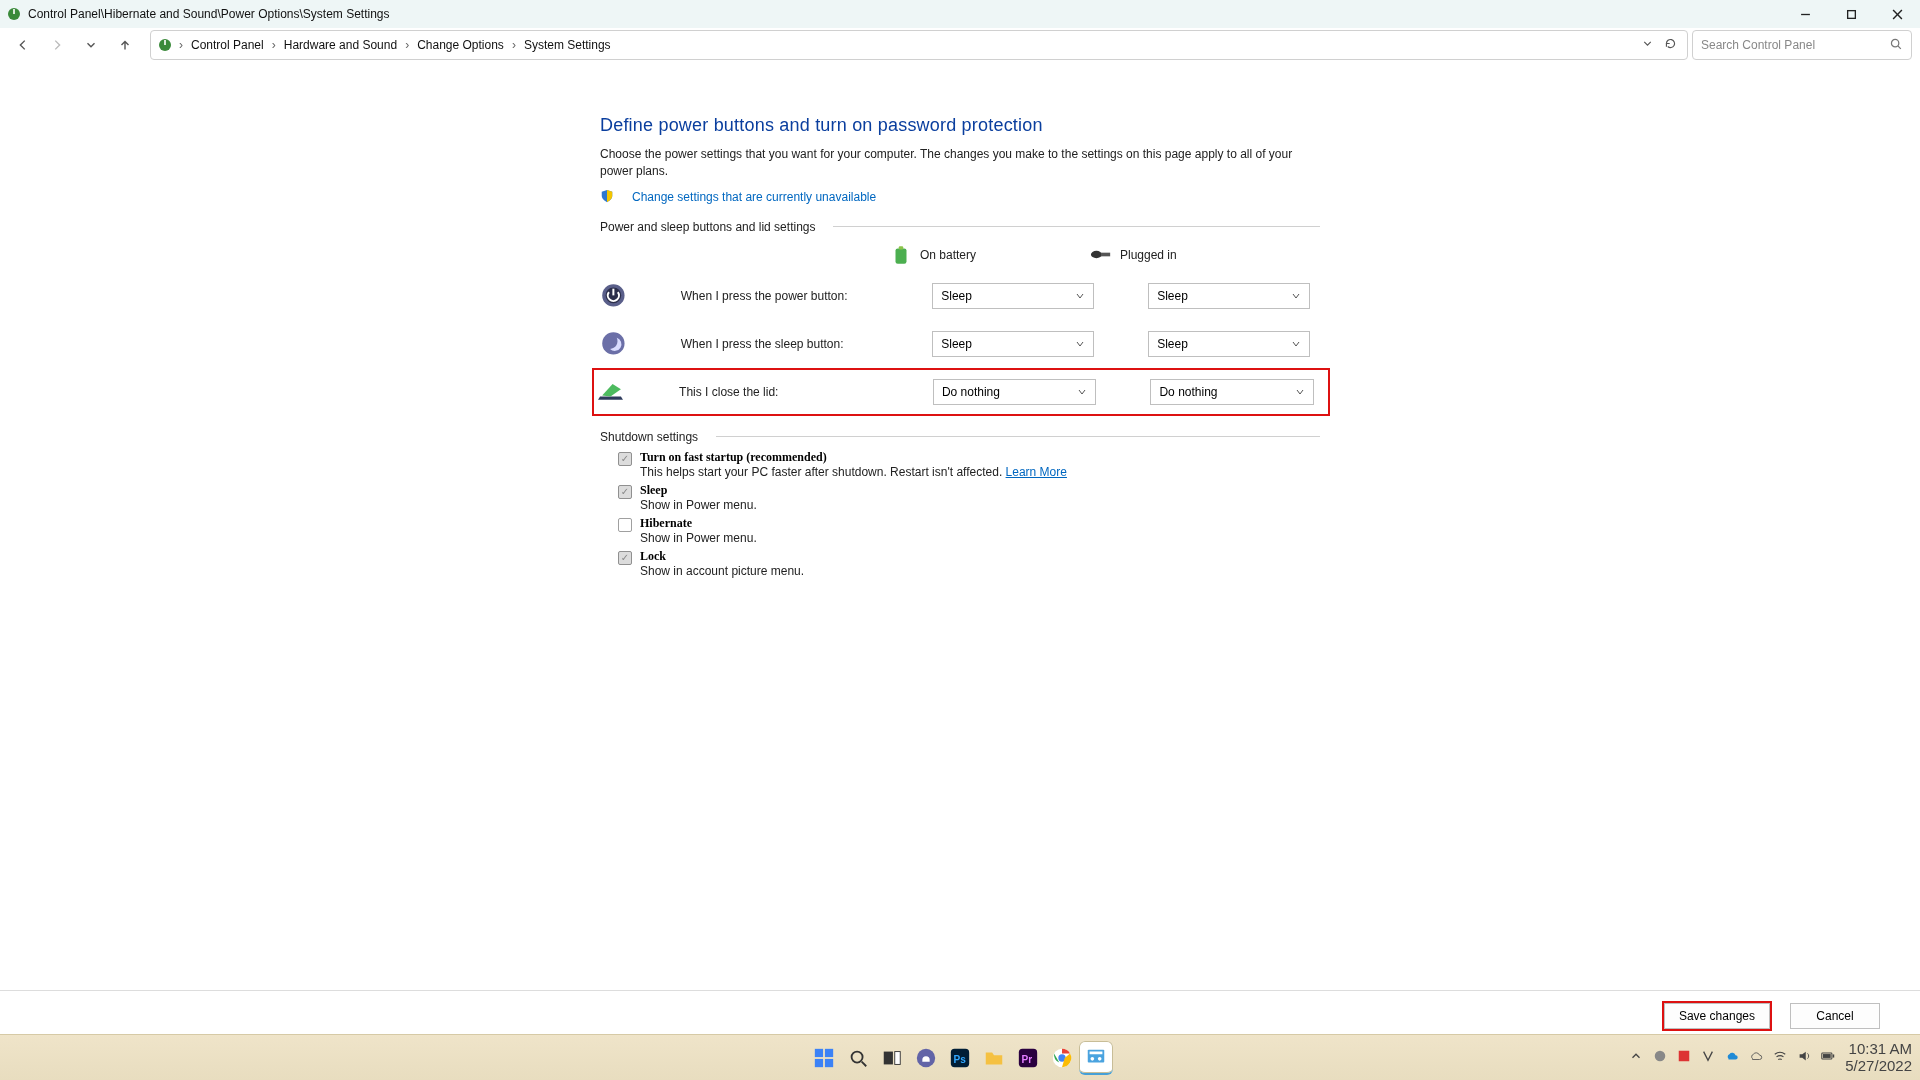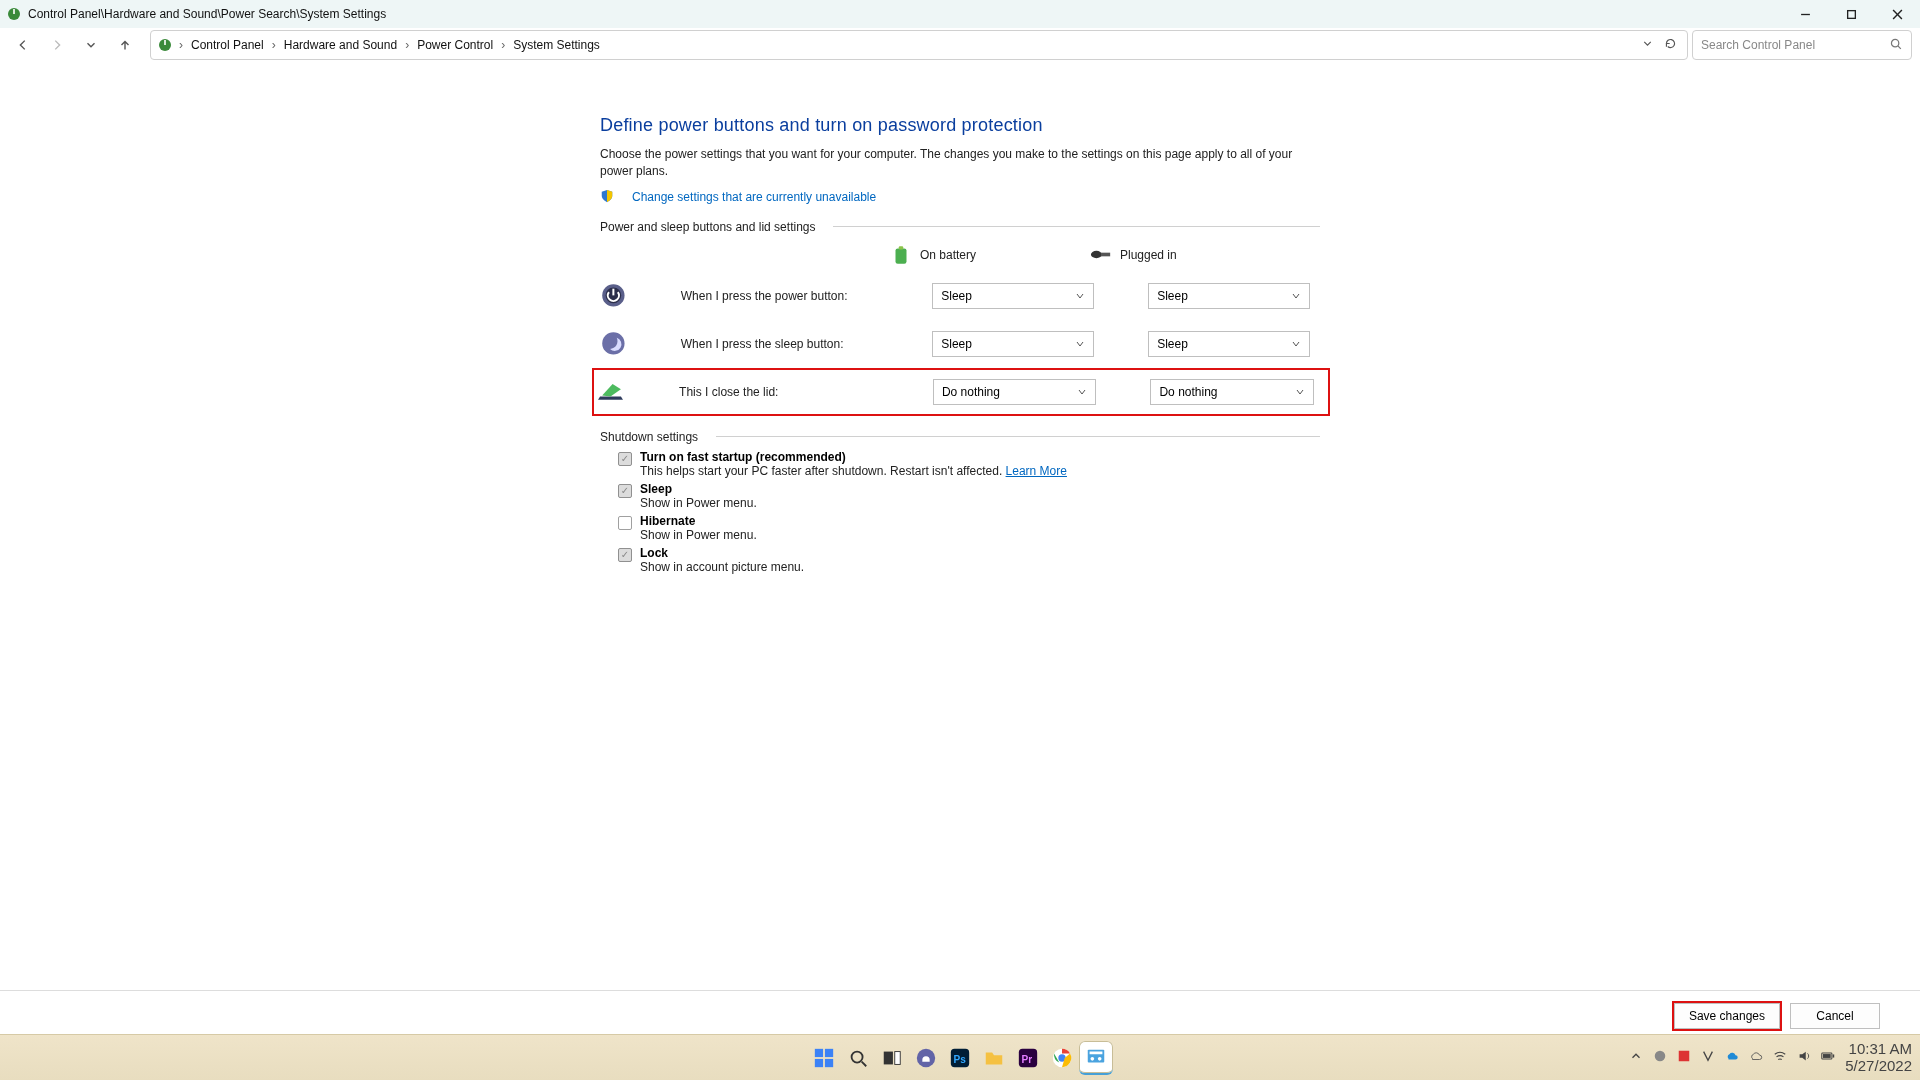--- a/index.html
+++ b/index.html
@@ -50,27 +50,27 @@
   .setting-row .sel { width:190px; height:26px; border:1px solid #bfbfbf; background:#fff; display:flex; align-items:center; justify-content:space-between; padding:0 8px; font-size:12px; margin-right:10px; }
   .setting-row .sel svg { width:10px; height:10px; color:#555; }
 
   .highlight-row { border:2.5px solid #d11; padding:4px 4px; margin-left:-8px; margin-right:-10px; }
 
   
   .shutdown-block { margin-top:14px; }
   .chk-row { display:flex; align-items:flex-start; gap:8px; margin:4px 0 0 18px; }
   .chk { width:14px; height:14px; border:1px solid #a0a0a0; border-radius:2px; display:flex; align-items:center; justify-content:center; color:#888; font-size:10px; margin-top:2px; flex-shrink:0; }
   .chk.checked { background:#dcdcdc; border-color:#909090; }
-  .chk-body strong, .chk-body .bold { font-weight:600; font-size:12px; }
+  .chk-body strong, .chk-body .bold { font-weight:600; font-size:12px;font-family:Liberation Serif, serif; }
   .chk-body .sub { font-size:12px; color:#222; display:block; }
   .learn { color:#0067c0; text-decoration:underline; }
 
   
   .footer { position:absolute; left:0; right:0; top:990px; height:50px; border-top:1px solid #ddd; display:flex; align-items:center; justify-content:flex-end; padding-right:40px; background:#fff; }
-  .btn { min-width:90px; height:26px; border:1px solid #bfbfbf; background:#fdfdfd; font-size:12px; display:flex; align-items:center; justify-content:center; margin-left:10px; padding:0 14px; }
+  .btn { min-width:90px; height:26px; border:1px solid #bfbfbf; background:#fdfdfd; font-size:12px; display:flex; align-items:center; justify-content:center; margin-left:20px; padding:0 14px; }
   .btn.primary-outline { outline:2.5px solid #d11; outline-offset:0px; }
 
   
   .taskbar { position:absolute; left:0; right:0; bottom:0; height:46px; background:linear-gradient(#efe4c9,#e8ddbf); border-top:1px solid #d6caa6; display:flex; align-items:center; }
   .task-center { position:absolute; left:50%; transform:translateX(-50%); display:flex; align-items:center; }
   .tb-ico { width:34px; height:34px; border-radius:6px; display:flex; align-items:center; justify-content:center; }
   .tb-ico svg { width:22px; height:22px; }
   .tb-ico.active { background:#fff; box-shadow:0 0 0 1px #c8bd97 inset; border-bottom:2px solid #46a0d7; }
   .tray { position:absolute; right:8px; display:flex; align-items:center; gap:10px; color:#444; }
   .tray .clock { text-align:right; line-height:1.1; font-size:15px; }
@@ -82,21 +82,21 @@
 </head>
 <body>
 
 <div class="titlebar">
   <span class="tb-icon">
     <svg viewBox="0 0 16 16">
         <circle cx="8" cy="8" r="6" fill="#3a8a3a"></circle>
         <rect x="7.2" y="3" width="1.6" height="5" fill="#fff"></rect>
       </svg>
   </span>
-  <span class="tb-text">Control Panel\Hardware and Sound\Power Search\System Settings</span>
+  <span class="tb-text">Control Panel\Hibernate and Sound\Power Options\System Settings</span>
   <div class="win-controls">
     <div class="win-btn">
         <svg viewBox="0 0 10 10">
           <line x1="1" y1="5" x2="9" y2="5" stroke="#222" stroke-width="1.2"></line>
         </svg>
       </div>
     <div class="win-btn">
         <svg viewBox="0 0 10 10">
           <rect x="1.5" y="1.5" width="7" height="7" fill="none" stroke="#222" stroke-width="1.2"></rect>
         </svg>
@@ -137,21 +137,21 @@
         <svg viewBox="0 0 16 16">
           <circle cx="8" cy="8" r="6" fill="#3a8a3a"></circle>
           <rect x="7.2" y="3" width="1.6" height="5" fill="#fff"></rect>
         </svg>
       </span>
     <span class="addr-caret">›</span>
     <span class="addr-crumb">Control Panel</span>
     <span class="addr-caret">›</span>
     <span class="addr-crumb">Hardware and Sound</span>
     <span class="addr-caret">›</span>
-    <span class="addr-crumb">Power Control</span>
+    <span class="addr-crumb">Change Options</span>
     <span class="addr-caret">›</span>
     <span class="addr-crumb">System Settings</span>
     <div class="addr-right">
       <span><svg viewBox="0 0 16 16">
             <path d="M4 6 L8 10 L12 6" fill="none" stroke="#555" stroke-width="1.4"></path>
           </svg></span>
       <span><svg viewBox="0 0 16 16">
             <path d="M3 8a5 5 0 1 1 1.6 3.7" fill="none" stroke="#555" stroke-width="1.4"></path>
             <path d="M3 12 L3 8 L7 8" fill="none" stroke="#555" stroke-width="1.4"></path>
           </svg></span>

